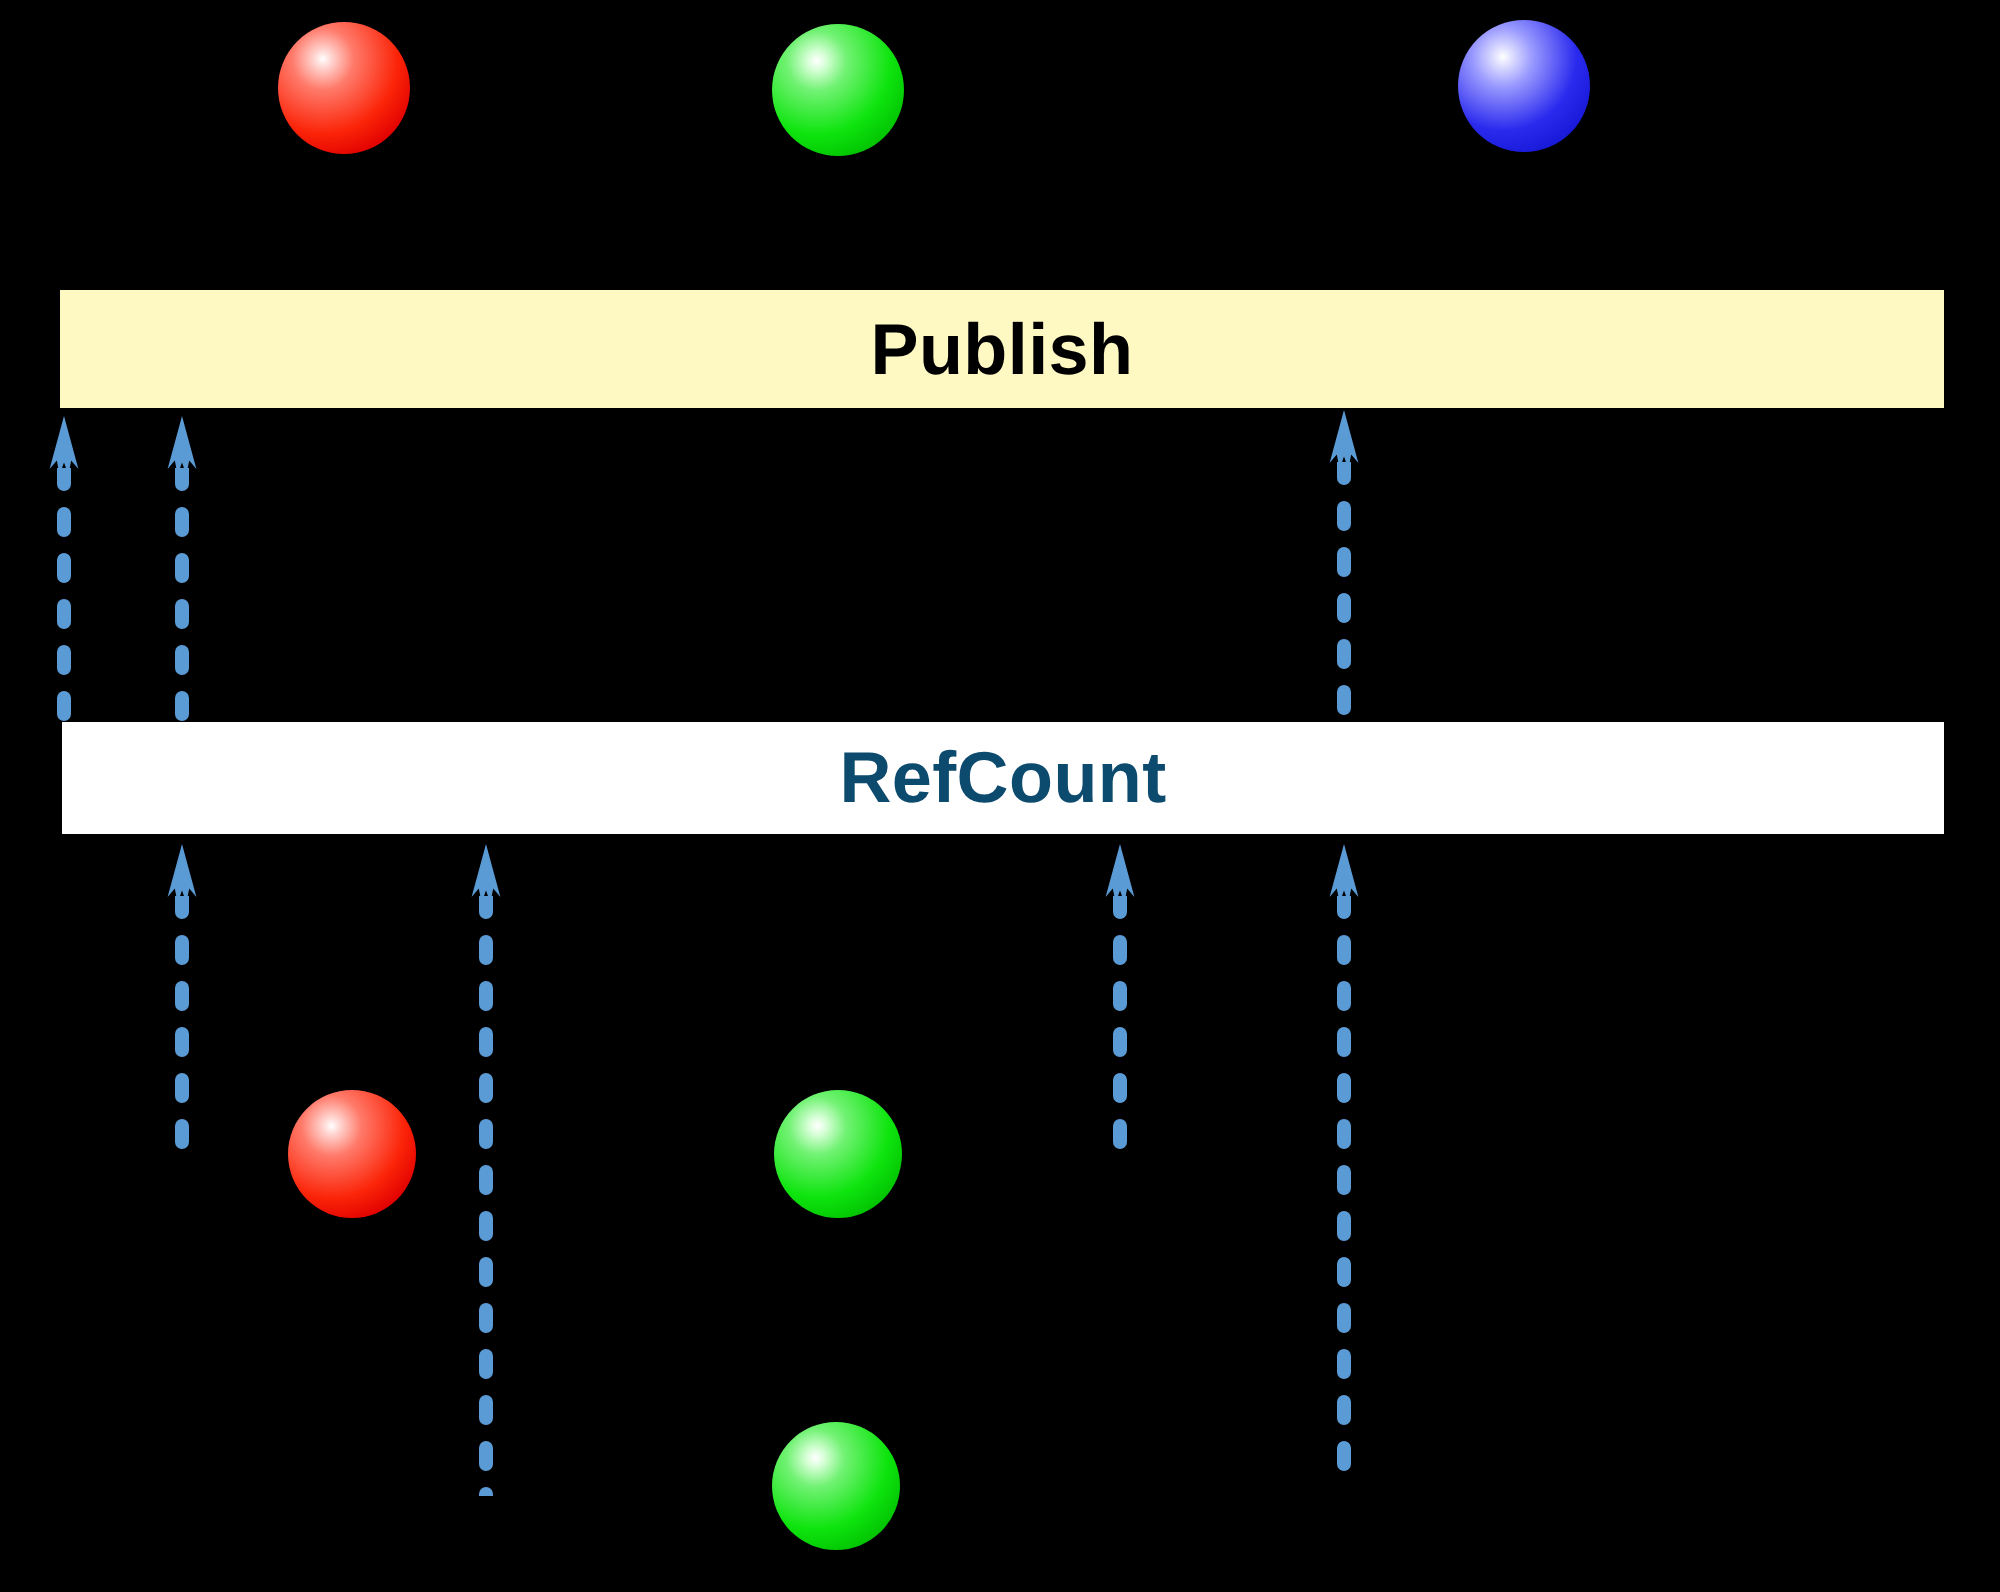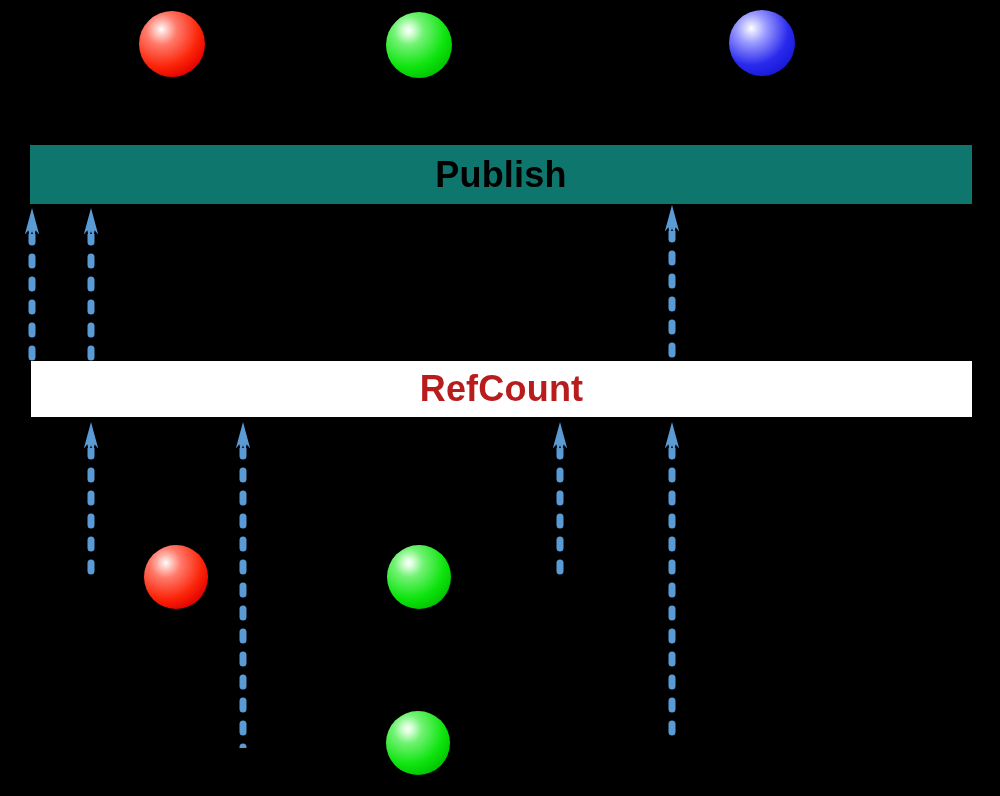--- a/index.html
+++ b/index.html
@@ -82,26 +82,26 @@
     top: 0;
     transform: translateX(-50%);
   }
   .arrow svg { display: block; }
 </style>
 </head>
 <body>
 
 <div id="stage">
 
-  <div class="op-bar" id="publish-bar" style="left: 30px; top: 145px; width: 942px; height: 59px; background: #0f766e;">
+  <div class="op-bar" id="publish-bar" style="left: 30px; top: 145px; width: 942px; height: 59px; background: #fef9c3;">
     <span class="op-bar-label" style="color: rgb(0, 0, 0);">Publish</span>
   </div>
 
   <div class="op-bar" id="refcount-bar" style="left: 31px; top: 361px; width: 941px; height: 56px; background: rgb(255, 255, 255);">
-    <span class="op-bar-label" style="color: #b91c1c;">RefCount</span>
+    <span class="op-bar-label" style="color: #0c4a6e;">RefCount</span>
   </div>
 
   <div id="layer-arrows">
       <div class="arrow" style="left: 21px; top: 208px; width: 22px; height: 154px;">
         <div class="shaft" style="height: 128px;">
           <svg width="22" height="128" viewBox="0 0 22 128">
             <line x1="11" y1="0" x2="11" y2="128" stroke="#5b9bd5" stroke-width="7" stroke-linecap="round" stroke-dasharray="8 15"></line>
           </svg>
         </div>
         <div class="head">

